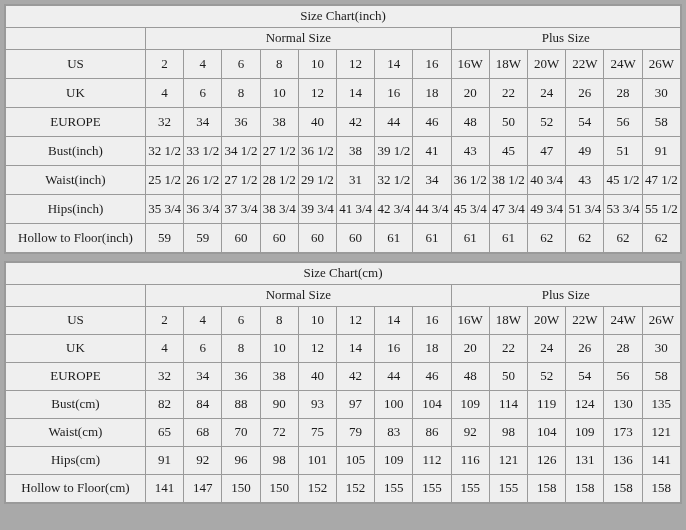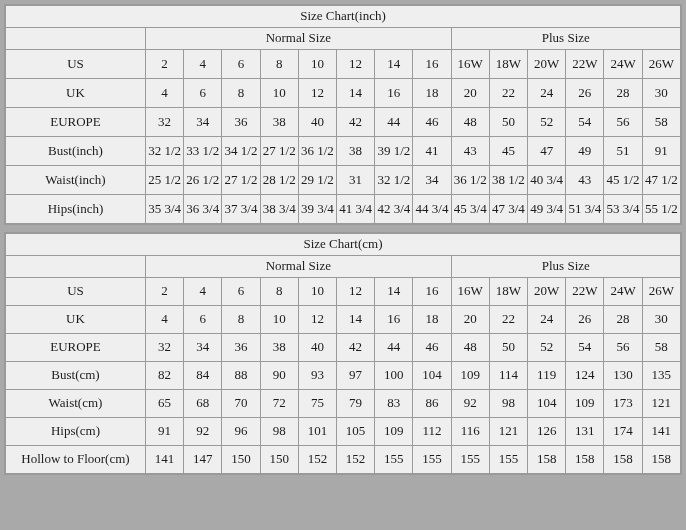--- a/index.html
+++ b/index.html
@@ -184,20 +184,37 @@
             <td class="data small">41 3/4</td>
             <td class="data small">42 3/4</td>
             <td class="data small">44 3/4</td>
             <td class="data small">45 3/4</td>
             <td class="data small">47 3/4</td>
             <td class="data small">49 3/4</td>
             <td class="data small">51 3/4</td>
             <td class="data small">53 3/4</td>
             <td class="data small">55 1/2</td>
           </tr>
+          <tr>
+            <td class="rowlabel">Hollow to Floor(inch)</td>
+            <td class="data">59</td>
+            <td class="data">59</td>
+            <td class="data">60</td>
+            <td class="data">60</td>
+            <td class="data">60</td>
+            <td class="data">60</td>
+            <td class="data">61</td>
+            <td class="data">61</td>
+            <td class="data">61</td>
+            <td class="data">61</td>
+            <td class="data">62</td>
+            <td class="data">62</td>
+            <td class="data">62</td>
+            <td class="data">62</td>
+          </tr>
         </tbody>
     </table>
   </div>
 
   <div class="chart-block">
     <table class="size-table t2">
       <colgroup>
         <col style="width:140px">
         <col span="14">
       </colgroup>
@@ -302,21 +319,21 @@
             <td class="data">96</td>
             <td class="data">98</td>
             <td class="data">101</td>
             <td class="data">105</td>
             <td class="data">109</td>
             <td class="data">112</td>
             <td class="data">116</td>
             <td class="data">121</td>
             <td class="data">126</td>
             <td class="data">131</td>
-            <td class="data">174</td>
+            <td class="data">136</td>
             <td class="data">141</td>
           </tr>
           <tr>
             <td class="rowlabel">Hollow to Floor(cm)</td>
             <td class="data">141</td>
             <td class="data">147</td>
             <td class="data">150</td>
             <td class="data">150</td>
             <td class="data">152</td>
             <td class="data">152</td>

